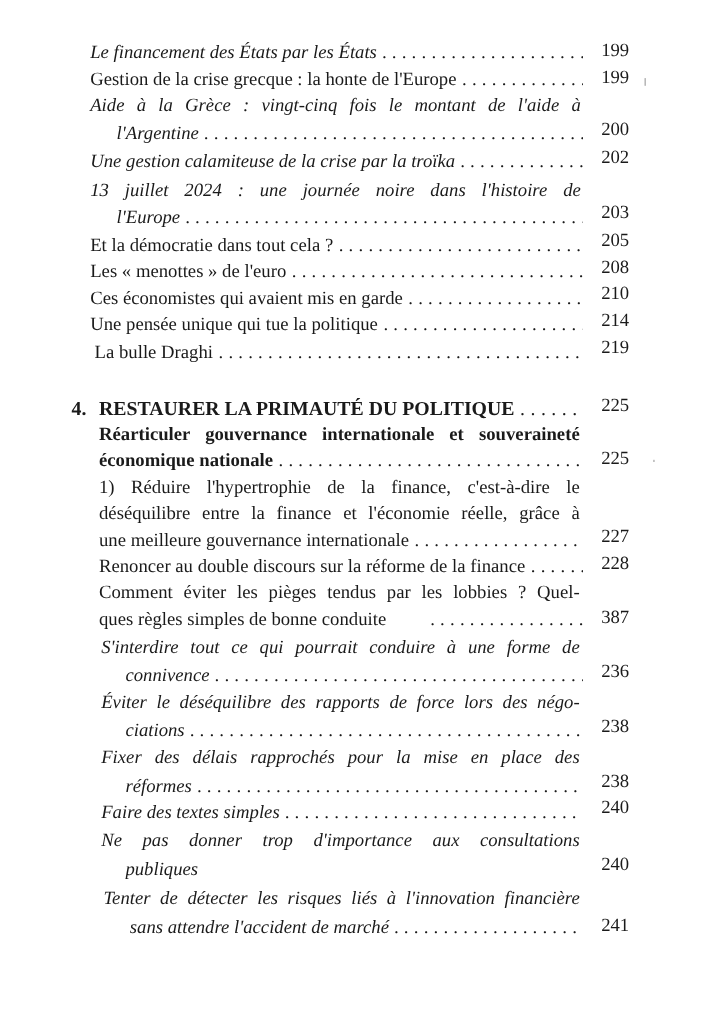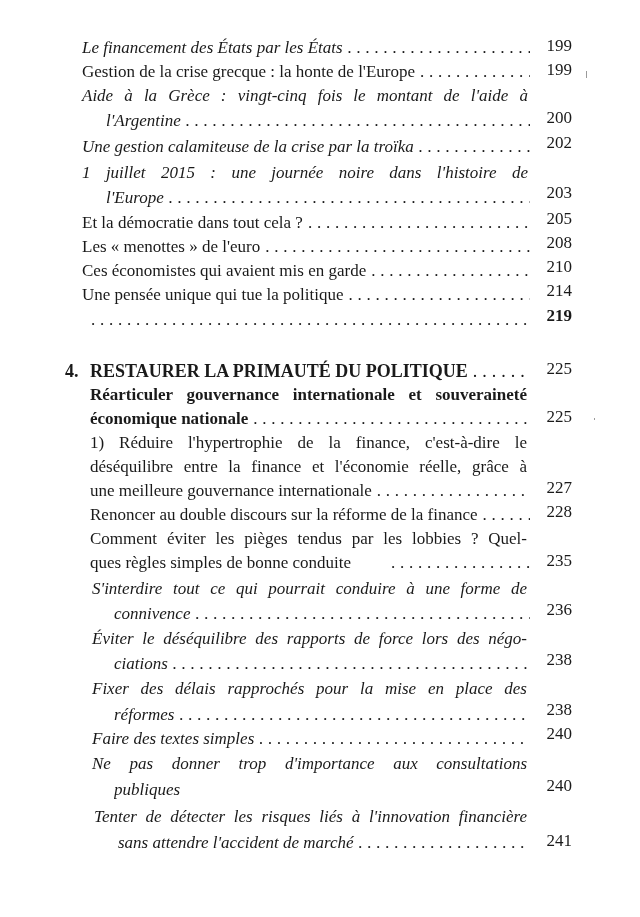--- a/index.html
+++ b/index.html
@@ -44,21 +44,21 @@
         <span class="dots"></span>
     </div>
     <div class="num" style="top:106px;">200</div>
 
     <div class="line lead it" style="left:82px; width:448px; top:135px;">
       <span class="t">Une gestion calamiteuse de la crise par la troïka</span>
         <span class="dots"></span>
     </div>
     <div class="num" style="top:131px;">202</div>
 
-    <div class="line text-full it" style="left:82px; width:446px; top:161px;">1 juillet 2015 : une journée noire dans l'histoire de</div>
+    <div class="line text-full it" style="left:82px; width:446px; top:161px;">13 juillet 2024 : une journée noire dans l'histoire de</div>
     <div class="line lead it" style="left:106px; width:424px; top:186px;">
       <span class="t">l'Europe</span>
         <span class="dots"></span>
     </div>
     <div class="num" style="top:181px;">203</div>
 
     <div class="line lead" style="left:82px; width:448px; top:211px;">
       <span class="t">Et la démocratie dans tout cela ?</span>
         <span class="dots"></span>
     </div>
@@ -76,23 +76,24 @@
     </div>
     <div class="num" style="top:255px;">210</div>
 
     <div class="line lead" style="left:82px; width:448px; top:283px;">
       <span class="t">Une pensée unique qui tue la politique</span>
         <span class="dots"></span>
     </div>
     <div class="num" style="top:279px;">214</div>
 
     <div class="line lead" style="left:86px; width:444px; top:308px;">
+      <span class="t">La bulle Draghi</span>
         <span class="dots"></span>
     </div>
-    <div class="num" style="top:304px;font-weight:bold;">219</div>
+    <div class="num" style="top:304px;">219</div>
 
     <div class="chapno" style="top:359px;">4.</div>
     <div class="line lead chap" style="left:90px; width:440px; top:359px;">
       <span class="t">RESTAURER LA PRIMAUTÉ DU POLITIQUE</span>
         <span class="dots" style="font-weight:normal;"></span>
     </div>
     <div class="num" style="top:357px;">225</div>
 
     <div class="line text-full b" style="left:90px; width:437px; top:383px;">Réarticuler gouvernance internationale et souveraineté</div>
     <div class="line lead b" style="left:90px; width:440px; top:407px;">
@@ -113,21 +114,21 @@
       <span class="t">Renoncer au double discours sur la réforme de la finance</span>
         <span class="dots"></span>
     </div>
     <div class="num" style="top:500px;">228</div>
 
     <div class="line text-full" style="left:90px; width:437px; top:527px;">Comment éviter les pièges tendus par les lobbies ? Quel-</div>
     <div class="line lead" style="left:90px; width:440px; top:551px;gap:35px;">
       <span class="t">ques règles simples de bonne conduite</span>
         <span class="dots"></span>
     </div>
-    <div class="num" style="top:549px;">235</div>
+    <div class="num" style="top:549px;">387</div>
 
     <div class="line text-full it" style="left:92px; width:435px; top:577px;">S'interdire tout ce qui pourrait conduire à une forme de</div>
     <div class="line lead it" style="left:114px; width:416px; top:602px;">
       <span class="t">connivence</span>
         <span class="dots"></span>
     </div>
     <div class="num" style="top:598px;">236</div>
 
     <div class="line text-full it" style="left:92px; width:435px; top:627px;">Éviter le déséquilibre des rapports de force lors des négo-</div>
     <div class="line lead it" style="left:114px; width:416px; top:652px;">

